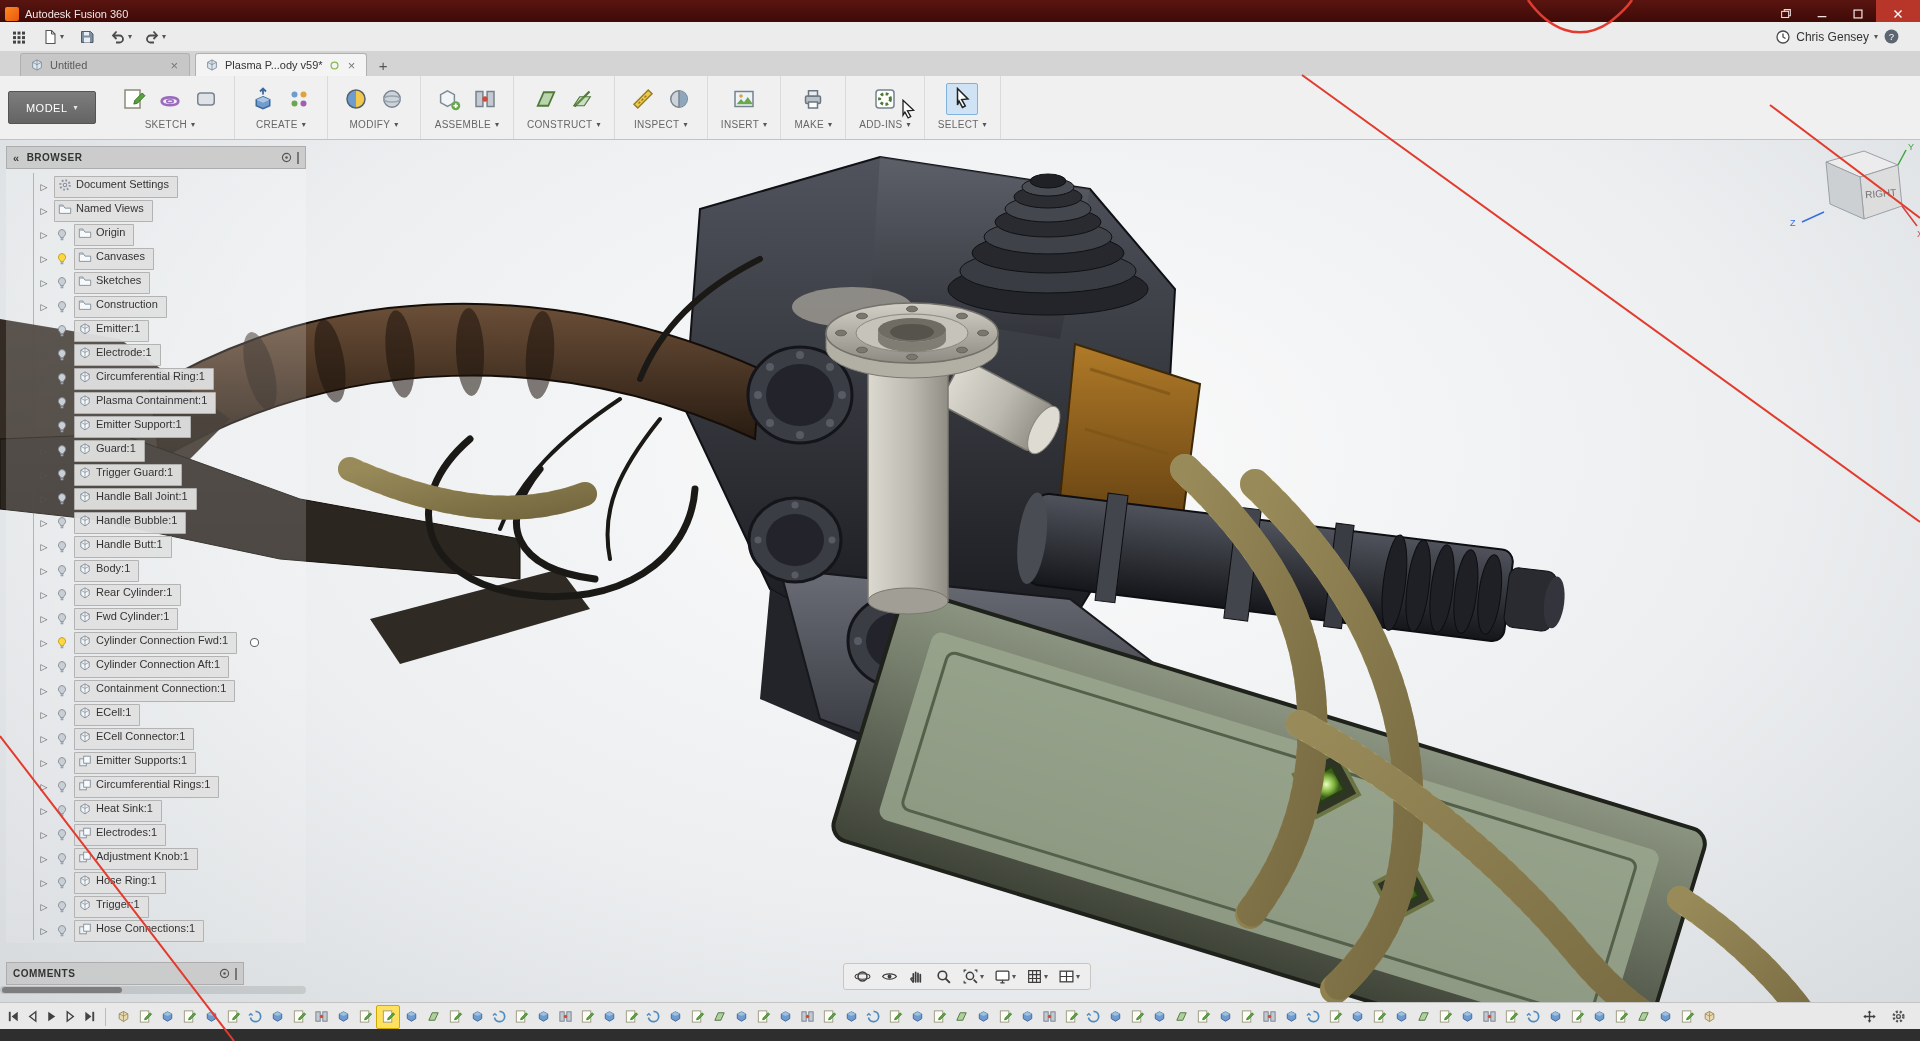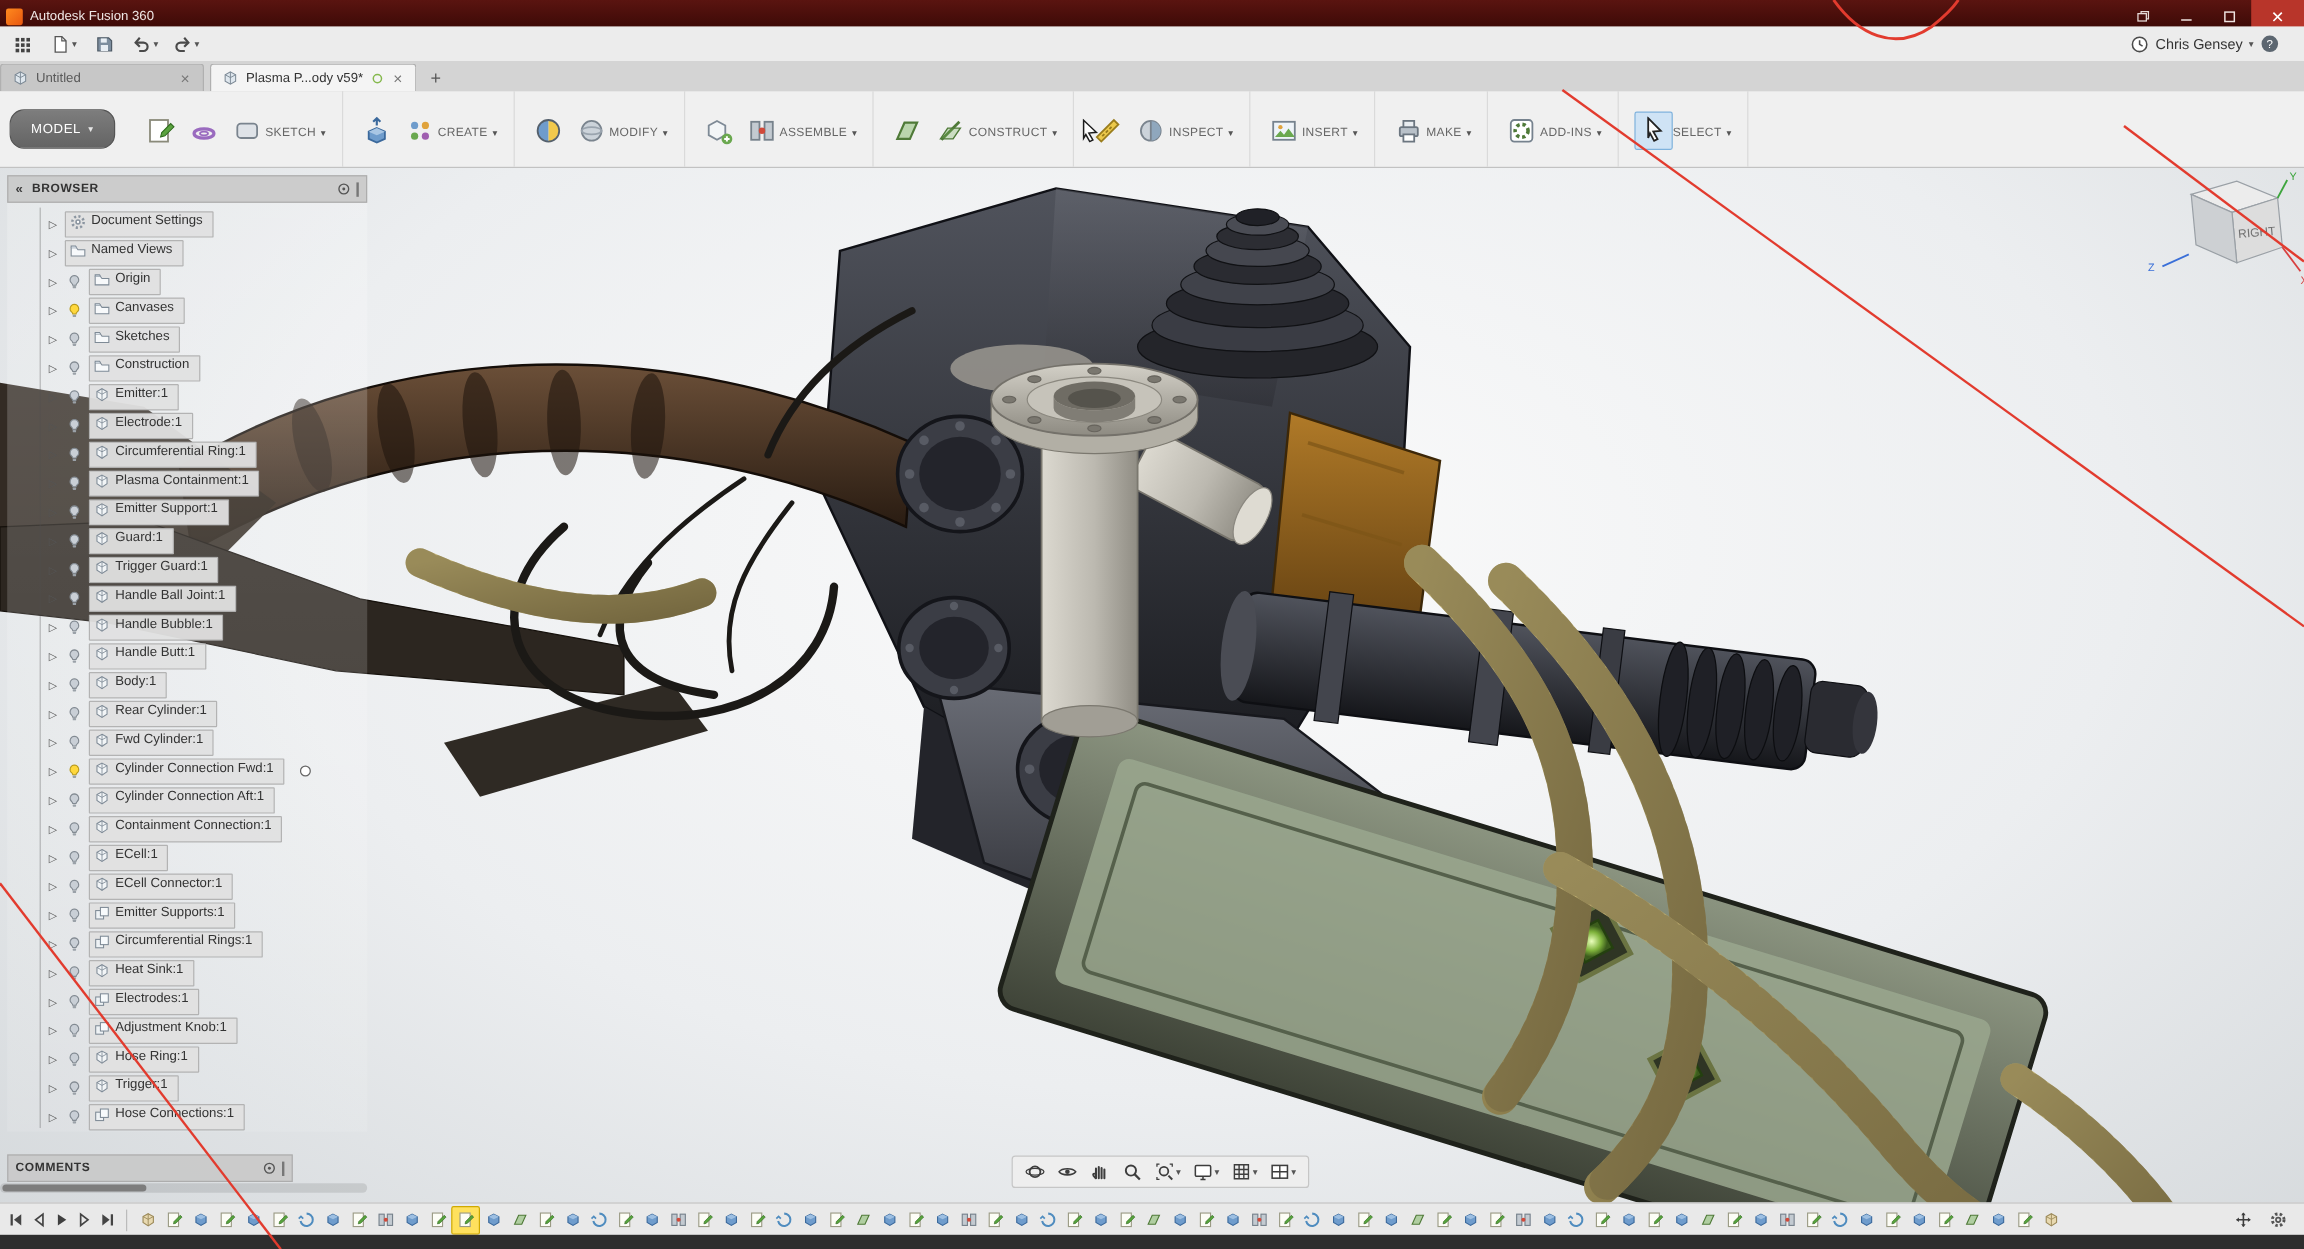--- a/index.html
+++ b/index.html
@@ -21,35 +21,35 @@
   
   .qat{position:absolute;top:22px;left:0;right:0;height:29px;z-index:40;
     background:#ececec;border-bottom:1px solid #cfcfcf;display:flex;align-items:center;padding:0 6px}
   .qat-btn{height:24px;min-width:26px;display:flex;align-items:center;justify-content:center;gap:2px;color:#444;border-radius:2px}
   .caret{font-size:8px;color:#555;line-height:1}
   .qat-right{margin-left:auto;display:flex;align-items:center;padding-right:10px;color:#333;font-size:12px}
   .user-chip{display:flex;align-items:center;gap:5px}
 
   
   .tabbar{position:absolute;top:51px;left:0;right:0;height:25px;z-index:40;background:#d4d4d4;
-    border-bottom:1px solid #bdbdbd;display:flex;align-items:flex-end;}
+    border-bottom:1px solid #bdbdbd;display:flex;align-items:flex-end;padding-left:20px}
   .tab{height:22px;display:flex;align-items:center;gap:6px;padding:0 9px;font-size:11px;color:#5a5a5a;
     background:#c7c7c7;border:1px solid #b0b0b0;border-bottom:none;border-radius:3px 3px 0 0;margin-right:5px;min-width:150px}
   .tab.active{background:#f4f4f4;color:#333}
   .tab-label{white-space:nowrap}
   .tab-close{color:#777;font-size:13px;margin-left:auto;padding:0 2px}
   .new-tab{width:22px;height:22px;display:flex;align-items:center;justify-content:center;color:#555;font-size:15px}
 
   
   .ribbon{position:absolute;top:76px;left:0;right:0;height:63px;z-index:40;background:#f0f0f0;
     border-bottom:1px solid #c2c2c2;display:flex;align-items:stretch}
   .workspace-btn{margin:15px 10px 15px 8px;width:86px;background:linear-gradient(#7d7d7d,#646464);
     color:#fff;font-size:11px;letter-spacing:.5px;display:flex;align-items:center;justify-content:center;gap:6px;
-    border-radius:12px;border:1px solid #555}
-  .ribbon-group{display:flex;flex-direction:row;align-items:center;padding:6px 13px 3px;border-right:1px solid #dadada}
+    border-radius:2px;border:1px solid #555}
+  .ribbon-group{display:flex;flex-direction:column;align-items:center;padding:6px 13px 3px;border-right:1px solid #dadada}
   .group-icons{display:flex;gap:6px;height:34px;align-items:center}
   .ricon{width:30px;height:30px;display:flex;align-items:center;justify-content:center;border-radius:2px}
   .ricon.active{background:#cfe3f5;border:1px solid #7fb2dd}
   .group-label{margin-top:3px;font-size:10px;color:#666;display:flex;gap:4px;align-items:center;letter-spacing:.3px}
 
   
   .canvas{position:absolute;top:139px;left:0;right:0;bottom:0;z-index:1;
     background:radial-gradient(ellipse at 52% 35%, #fbfbfb 0%, #eceef0 55%, #d4d8db 100%)}
   .scene{position:absolute;inset:0;width:100%;height:100%}
 

